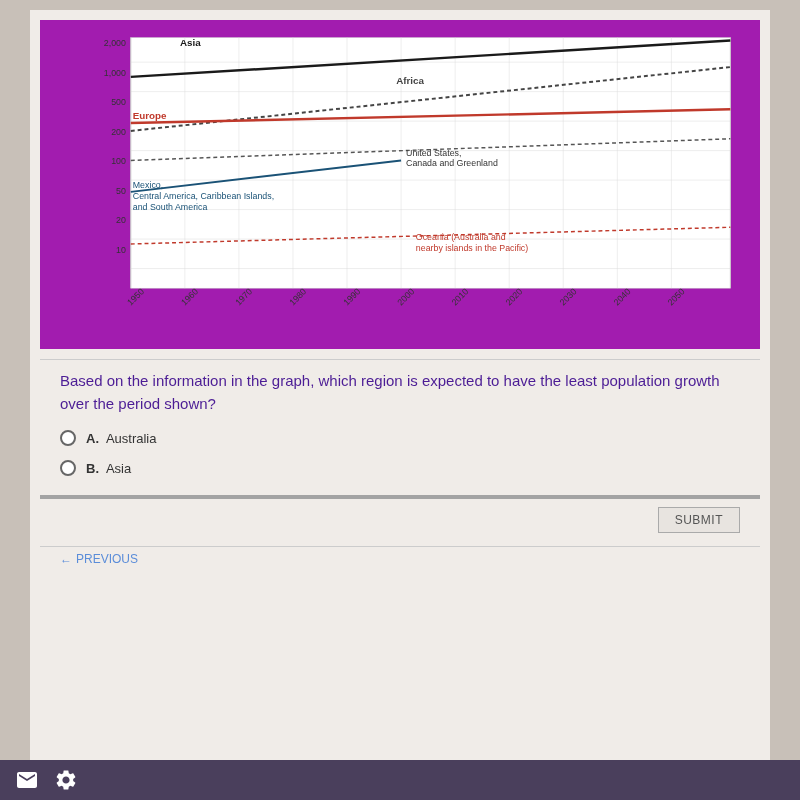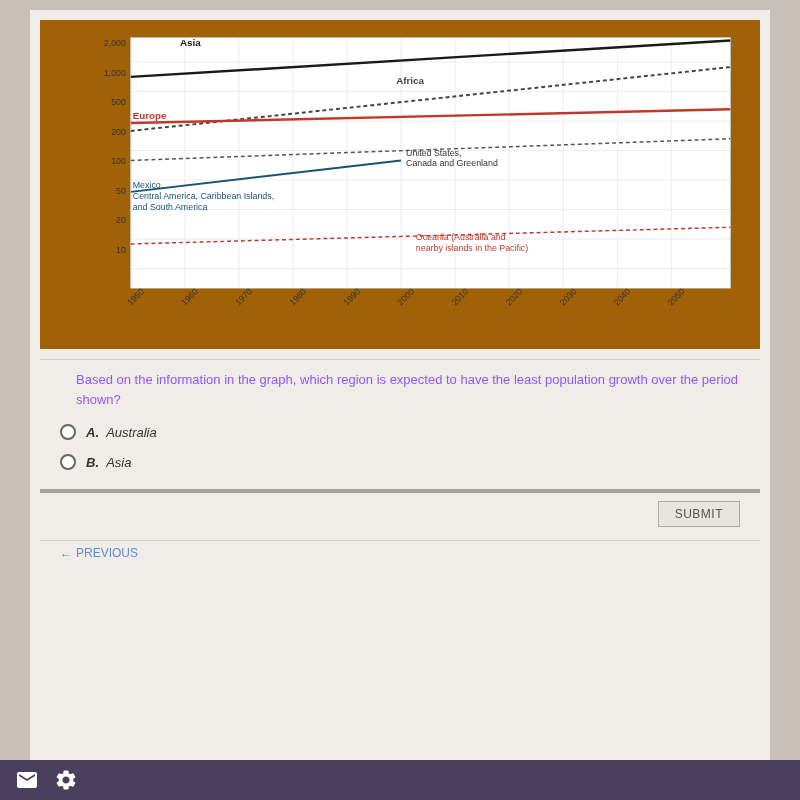--- a/index.html
+++ b/index.html
@@ -18,51 +18,49 @@
       margin: 10px 30px 0 30px;
       padding: 0;
       flex: 1;
       display: flex;
       flex-direction: column;
     }
 
     
     .chart-container {
       padding: 10px 10px 5px 22px;
-      background: #a16207;
+      background: #a21caf;
       margin: 10px;
       text-align: right;
     }
 
     
     .question-section {
       padding: 10px 20px 5px 20px;
       border-top: 1px solid #ccc;
       margin: 0 10px;
     }
 
     .question-text {
-      font-size: 13px;
-      color: #8b5cf6;
+      font-size: 15px;
+      color: #4c1d95;
       line-height: 1.5;
       margin-bottom: 15px;
-      margin-left: 16px;
     }
 
     .options-list {
       list-style: none;
       padding: 0;
     }
 
     .option-item {
       display: flex;
       align-items: flex-end;
       margin-bottom: 14px;
       cursor: pointer;
-      font-style: italic;
     }
 
     .option-radio {
       width: 16px;
       height: 16px;
       border: 2px solid #666;
       border-radius: 50%;
       margin-right: 10px;
       flex-shrink: 0;
       background: white;

